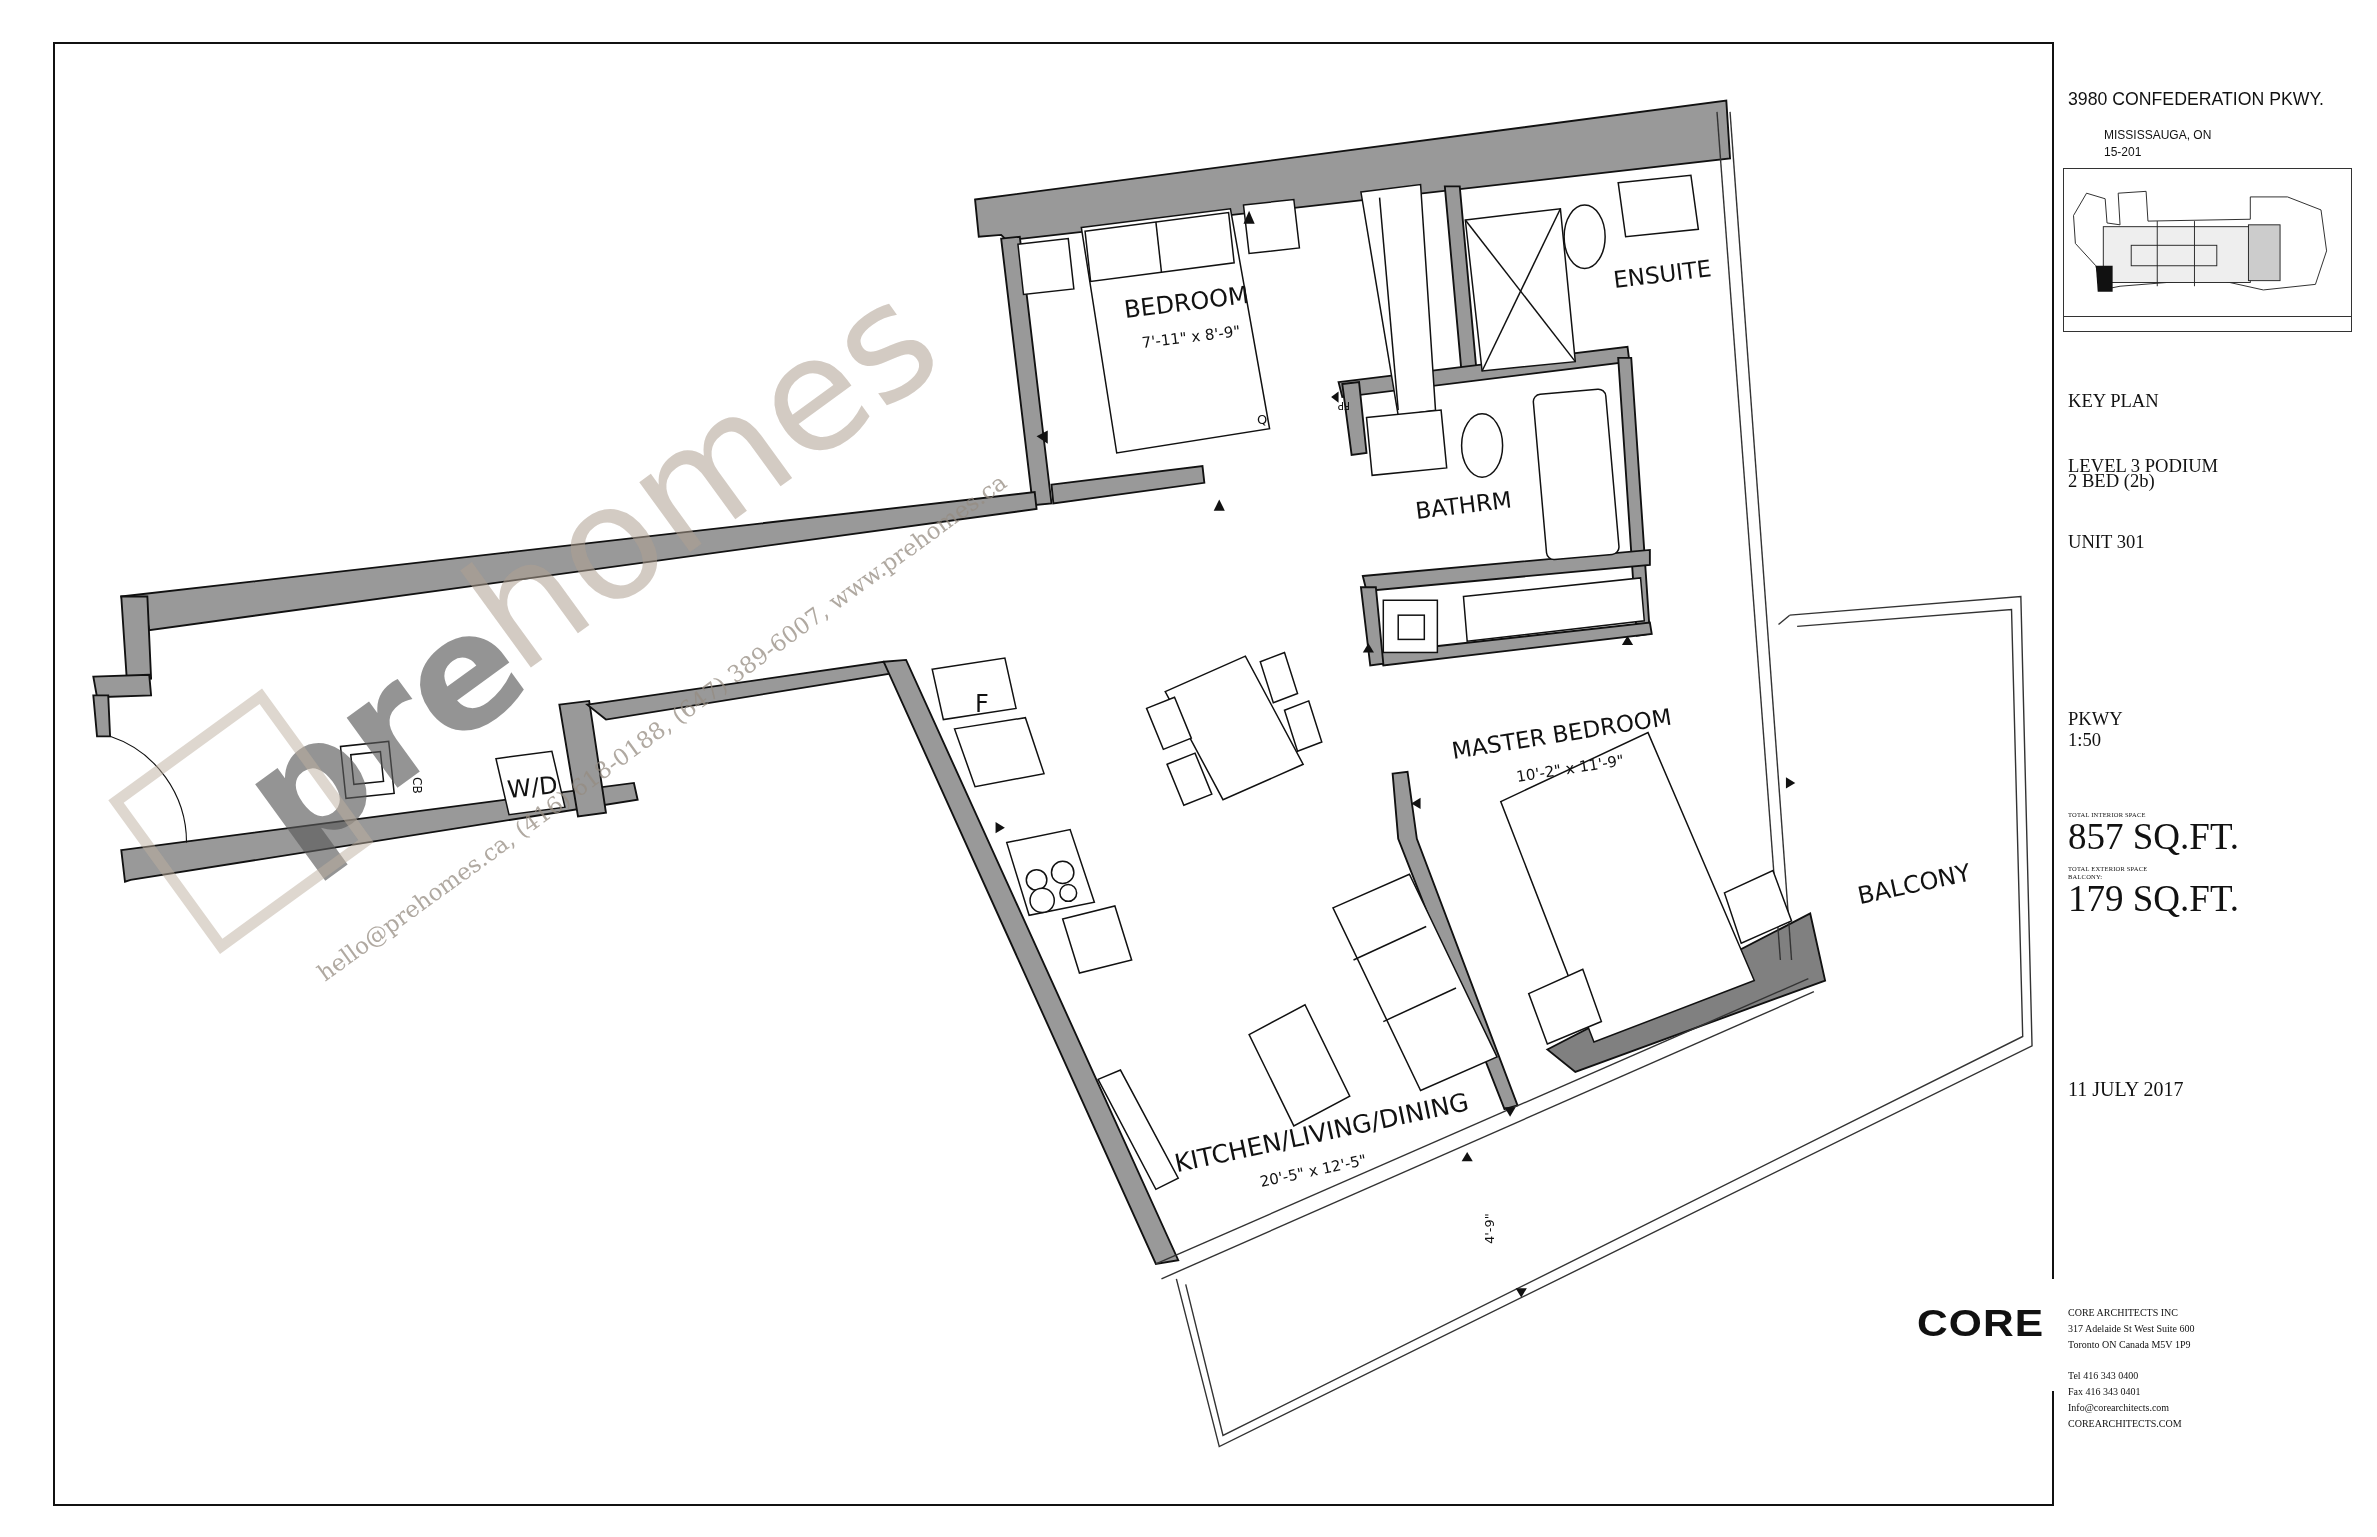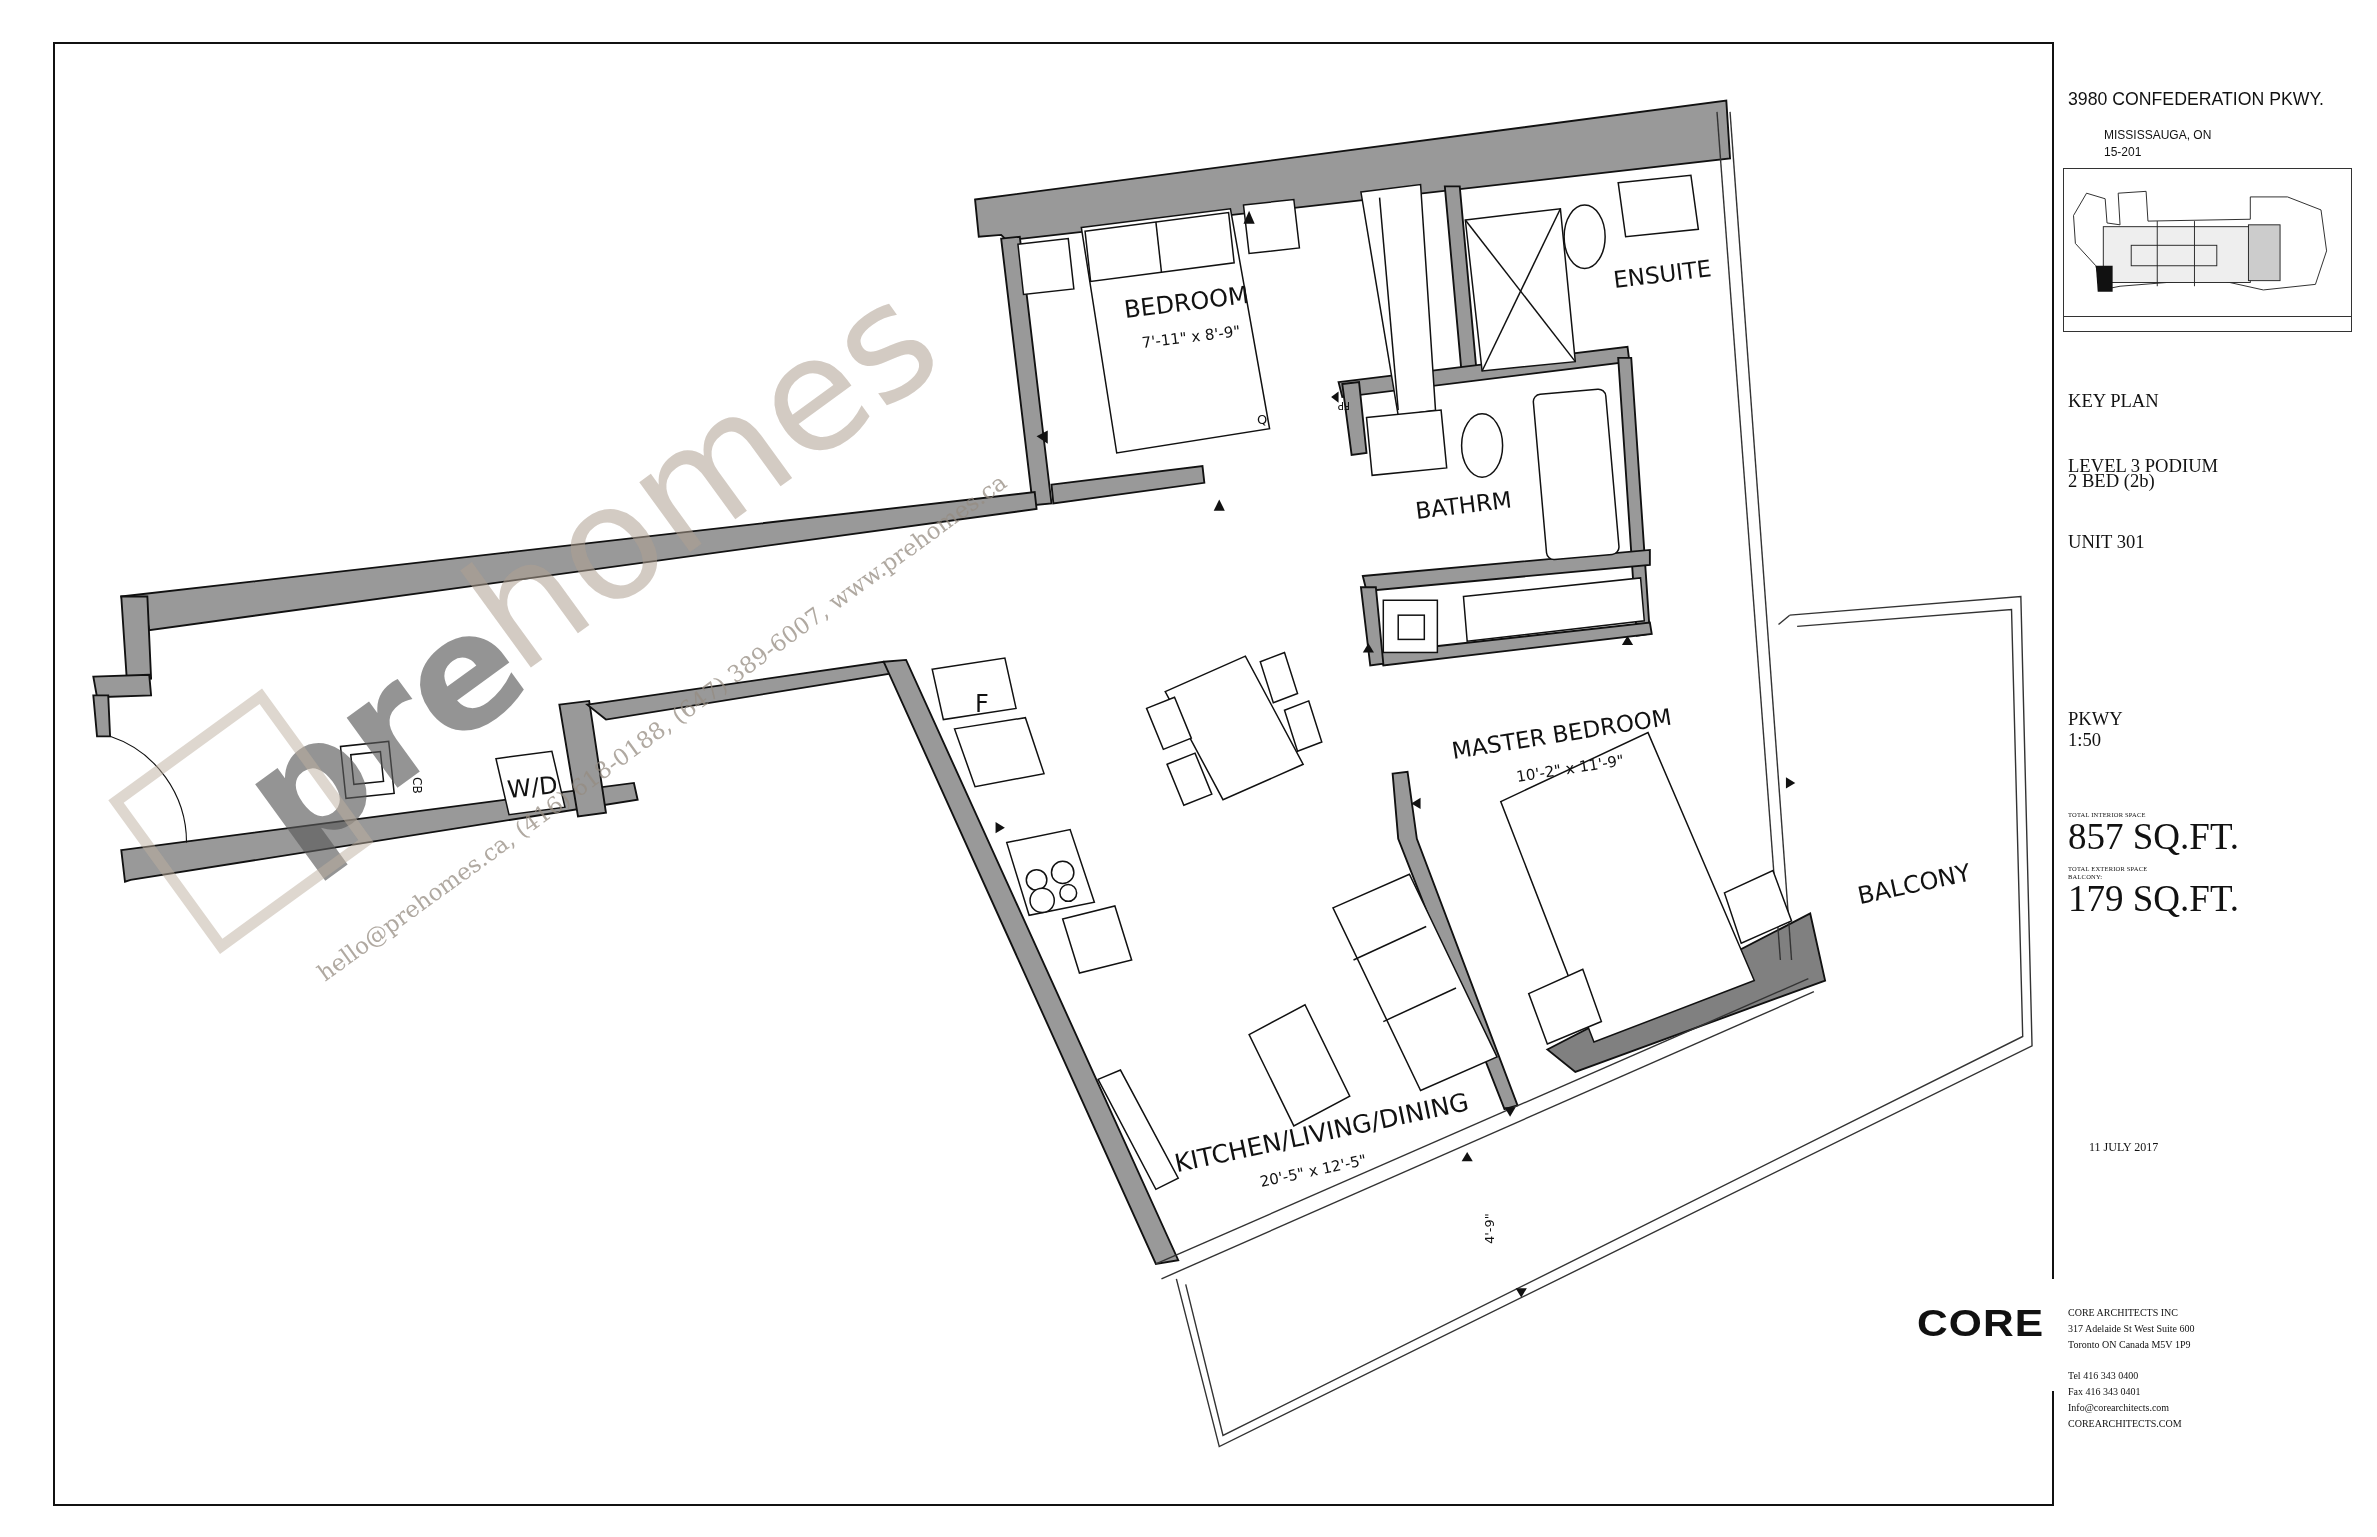--- a/index.html
+++ b/index.html
@@ -199,21 +199,21 @@
   <div class="t lbl" style="top:455px;">LEVEL 3 PODIUM</div>
   <div class="t lbl" style="top:470px;">2 BED (2b)</div>
   <div class="t lbl" style="top:531px;">UNIT 301</div>
   <div class="t lbl" style="top:708px;">PKWY</div>
   <div class="t lbl" style="top:729px;">1:50</div>
   <div class="t small" style="top:811px;">TOTAL INTERIOR SPACE</div>
   <div class="t big" style="top:818px;">857 SQ.FT.</div>
   <div class="t small" style="top:865px;">TOTAL EXTERIOR SPACE</div>
   <div class="t small" style="top:873px;">BALCONY:</div>
   <div class="t big" style="top:880px;">179 SQ.FT.</div>
-  <div class="t" style="top:1140px;font-size:12px;margin-left:21px;">11 JULY 2017</div>
+  <div class="t" style="top:1078px;font-size:20px;">11 JULY 2017</div>
 </div>
 
 <div class="core-logo">CORE</div>
 <div class="contact">
   <div>CORE ARCHITECTS INC</div>
   <div>317 Adelaide St West Suite 600</div>
   <div>Toronto ON Canada M5V 1P9</div>
   <div style="height:15px"></div>
   <div>Tel  416 343 0400</div>
   <div>Fax 416 343 0401</div>

